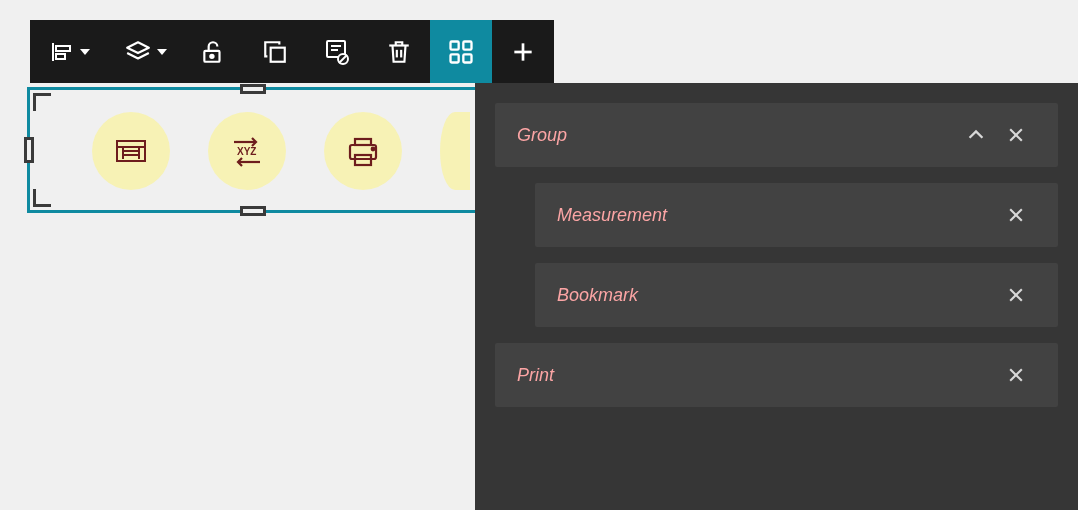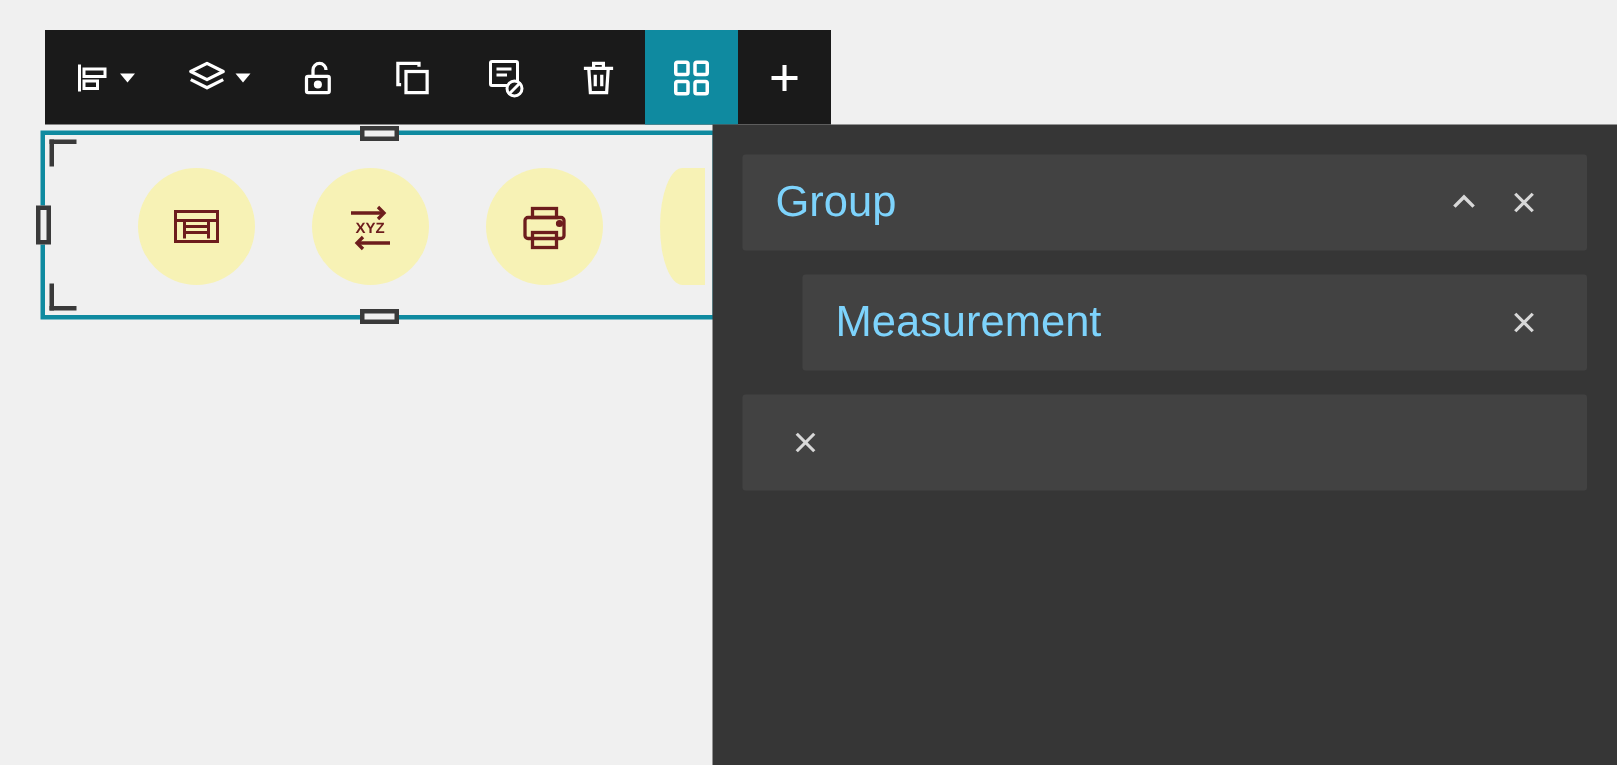--- a/index.html
+++ b/index.html
@@ -107,24 +107,25 @@
     padding-bottom: 200px; 
   }
   .panel-row {
     background: #424242;
     height: 64px;
     border-radius: 2px;
     display: flex;
     align-items: center;
     padding: 0 22px;
     margin-bottom: 16px;
-    color: #7dd3fc;
-    font-size: 29px;
+    color: #fca5a5;
+    font-size: 18px;
     font-weight: 300;
     cursor: pointer;
+    font-style: italic;
   }
   .panel-row.child {
     margin-left: 40px;
     width: calc(100% - 40px);
     justify-content: space-between;
   }
   .panel-row .label { flex: 1; }
   .panel-row .act {
     width: 40px; height: 40px;
     display: flex; align-items: center; justify-content: center;
@@ -299,24 +300,34 @@
   <div class="panel-row child">
     <span class="label">Measurement</span>
     <span class="act">
       <svg width="20" height="20" viewBox="0 0 24 24" fill="none" stroke="#d8d8d8" stroke-width="2.5">
           <line x1="5" y1="5" x2="19" y2="19"></line>
           <line x1="19" y1="5" x2="5" y2="19"></line>
         </svg>
     </span>
   </div>
 
-
-
-  <div class="panel-row">
+  <div class="panel-row child">
+    <span class="label">Bookmark</span>
     <span class="act">
       <svg width="20" height="20" viewBox="0 0 24 24" fill="none" stroke="#d8d8d8" stroke-width="2.5">
           <line x1="5" y1="5" x2="19" y2="19"></line>
           <line x1="19" y1="5" x2="5" y2="19"></line>
         </svg>
     </span>
   </div>
 
+
+  <div class="panel-row">
+    <span class="label">Print</span>
+    <span class="act">
+      <svg width="20" height="20" viewBox="0 0 24 24" fill="none" stroke="#d8d8d8" stroke-width="2.5">
+          <line x1="5" y1="5" x2="19" y2="19"></line>
+          <line x1="19" y1="5" x2="5" y2="19"></line>
+        </svg>
+    </span>
+  </div>
+
 </div>
 
 </body></html>

